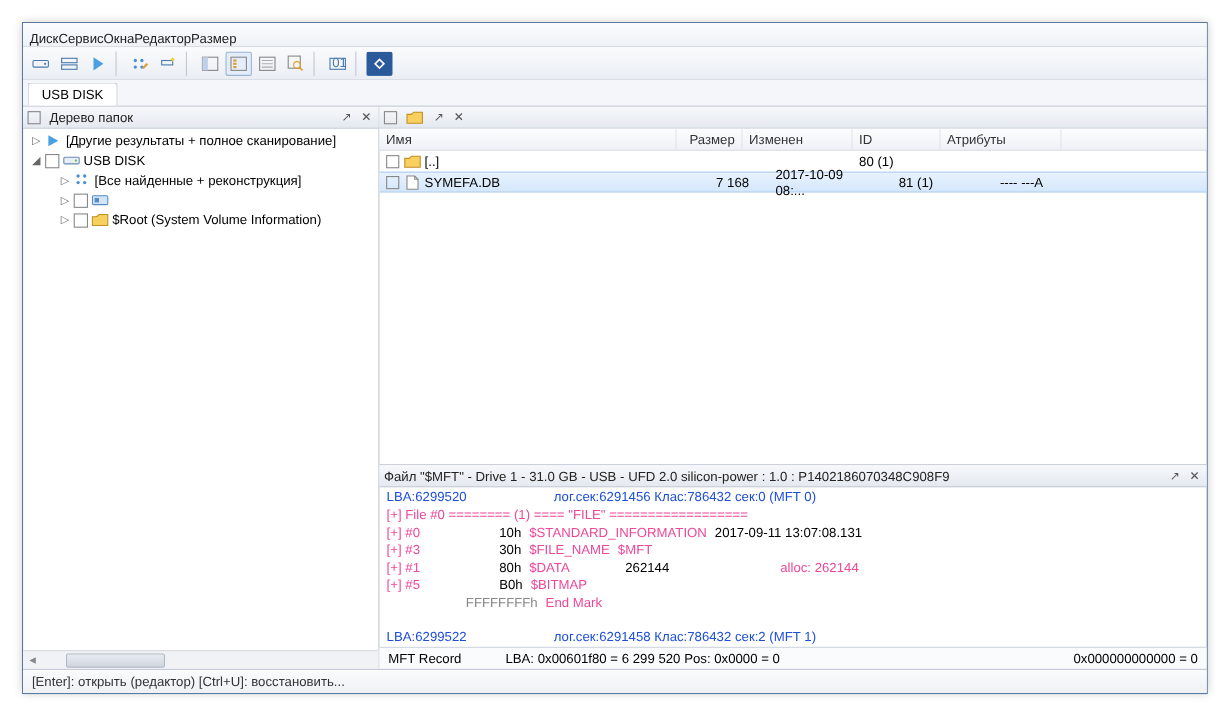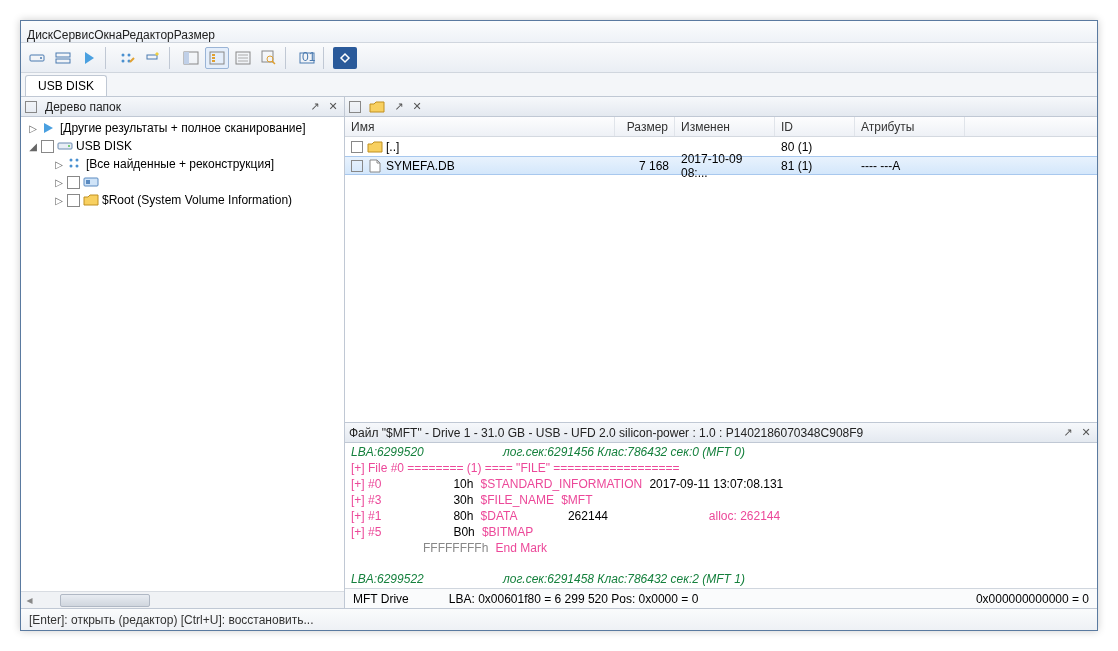--- a/index.html
+++ b/index.html
@@ -27,25 +27,25 @@
 .trow { display:flex; align-items:center; height:18px; white-space:nowrap; padding-right:4px;}
 .tw { width:16px; text-align:center; color:#666; font-size:10px; flex-shrink:0;}
 .tcb { width:13px; height:13px; border:1px solid #888; margin-right:3px; flex-shrink:0;}
 .ticon { width:16px; height:16px; margin-right:3px; display:inline-flex; align-items:center; justify-content:center; flex-shrink:0;}
 .right { flex:1; display:flex; flex-direction:column; }
 .filepane { flex:1; display:flex; flex-direction:column; border-bottom:1px solid #c0c8d4;}
 .colhdr { height:20px; background:linear-gradient(#fdfdfe,#eef1f6); border-bottom:1px solid #d4d9e0; display:flex; }
 .col { padding:0 6px; border-right:1px solid #e0e4ea; height:100%; display:flex; align-items:center; color:#333;}
 .filelist { flex:1; overflow:auto; }
 .frow { display:flex; align-items:center; height:19px;}
-.frow.sel { background:linear-gradient(#e8f2fd,#d4e7fb); border:1px solid #a8c8ee; border-left:none; border-right:none;}
+.frow.sel { background:linear-gradient(#e8f2fd,#d4e7fb); border:1px solid #a8c8ee; border-left:none; border-right:none;gap:12px;}
 .fc { padding:0 6px; display:flex; align-items:center; height:100%;}
 .lowpane { height:185px; display:flex; flex-direction:column;}
 .logarea { flex:1; overflow:auto; padding:2px 6px; font-family:"Consolas","Courier New",monospace; font-size:12px; line-height:15px; white-space:pre;}
-.logarea .teal { color:#15803d;font-style:italic;}
+.logarea .teal { color:#1d4ed8;}
 .logarea .green { color:#ec4899;margin-top:40px;}
 .logarea .gray { color:#888;}
 .statusmini { height:20px; border-top:1px solid #d0d6de; display:flex; align-items:center; padding:0 8px; gap:40px; background:#fafbfc; font-size:12px;}
 .scroll-h { height:17px; background:#f0f2f5; border-top:1px solid #d8dce2; display:flex; align-items:center;}
 .scroll-h .thumb { width:90px; height:13px; background:linear-gradient(#e8ecf2,#d0d6de); border:1px solid #b0b8c4; border-radius:2px; margin-left:22px;}
 .statusbar { height:22px; border-top:1px solid #c0c8d4; background:linear-gradient(#fafbfc,#eef1f5); display:flex; align-items:center; padding:0 8px; color:#333;}
 .chk { width:12px; height:12px; border:1px solid #888; display:inline-block; margin-right:4px; vertical-align:middle;}
 svg { display:block; }
 </style>
 </head>
@@ -275,21 +275,21 @@
         <div class="logarea"><span class="teal">LBA:6299520</span>           <span class="teal">лог.сек:6291456 Клас:786432 сек:0 (MFT 0)</span>
 <span class="green">[+] File #0 ======== (1) ==== "FILE" ==================</span>
 <span class="green">[+] #0</span>          <span>10h</span> <span class="green">$STANDARD_INFORMATION</span> <span>2017-09-11 13:07:08.131</span>
 <span class="green">[+] #3</span>          <span>30h</span> <span class="green">$FILE_NAME</span> <span class="green">$MFT</span>
 <span class="green">[+] #1</span>          <span>80h</span> <span class="green">$DATA</span>       <span>262144</span>              <span class="green">alloc: 262144</span>
 <span class="green">[+] #5</span>          <span>B0h</span> <span class="green">$BITMAP</span>
           <span class="gray">FFFFFFFFh</span> <span class="green">End Mark</span>
 
 <span class="teal">LBA:6299522</span>           <span class="teal">лог.сек:6291458 Клас:786432 сек:2 (MFT 1)</span></div>
         <div class="statusmini">
-          <span>MFT Drive</span>
+          <span>MFT Record</span>
           <span>LBA: 0x00601f80 = 6 299 520  Pos: 0x0000 = 0</span>
           <span style="margin-left:auto;">0x000000000000 = 0</span>
         </div>
       </div>
     </div>
   </div>
 
   <div class="statusbar">
     <span>[Enter]: открыть (редактор)  [Ctrl+U]: восстановить...</span>
   </div>

